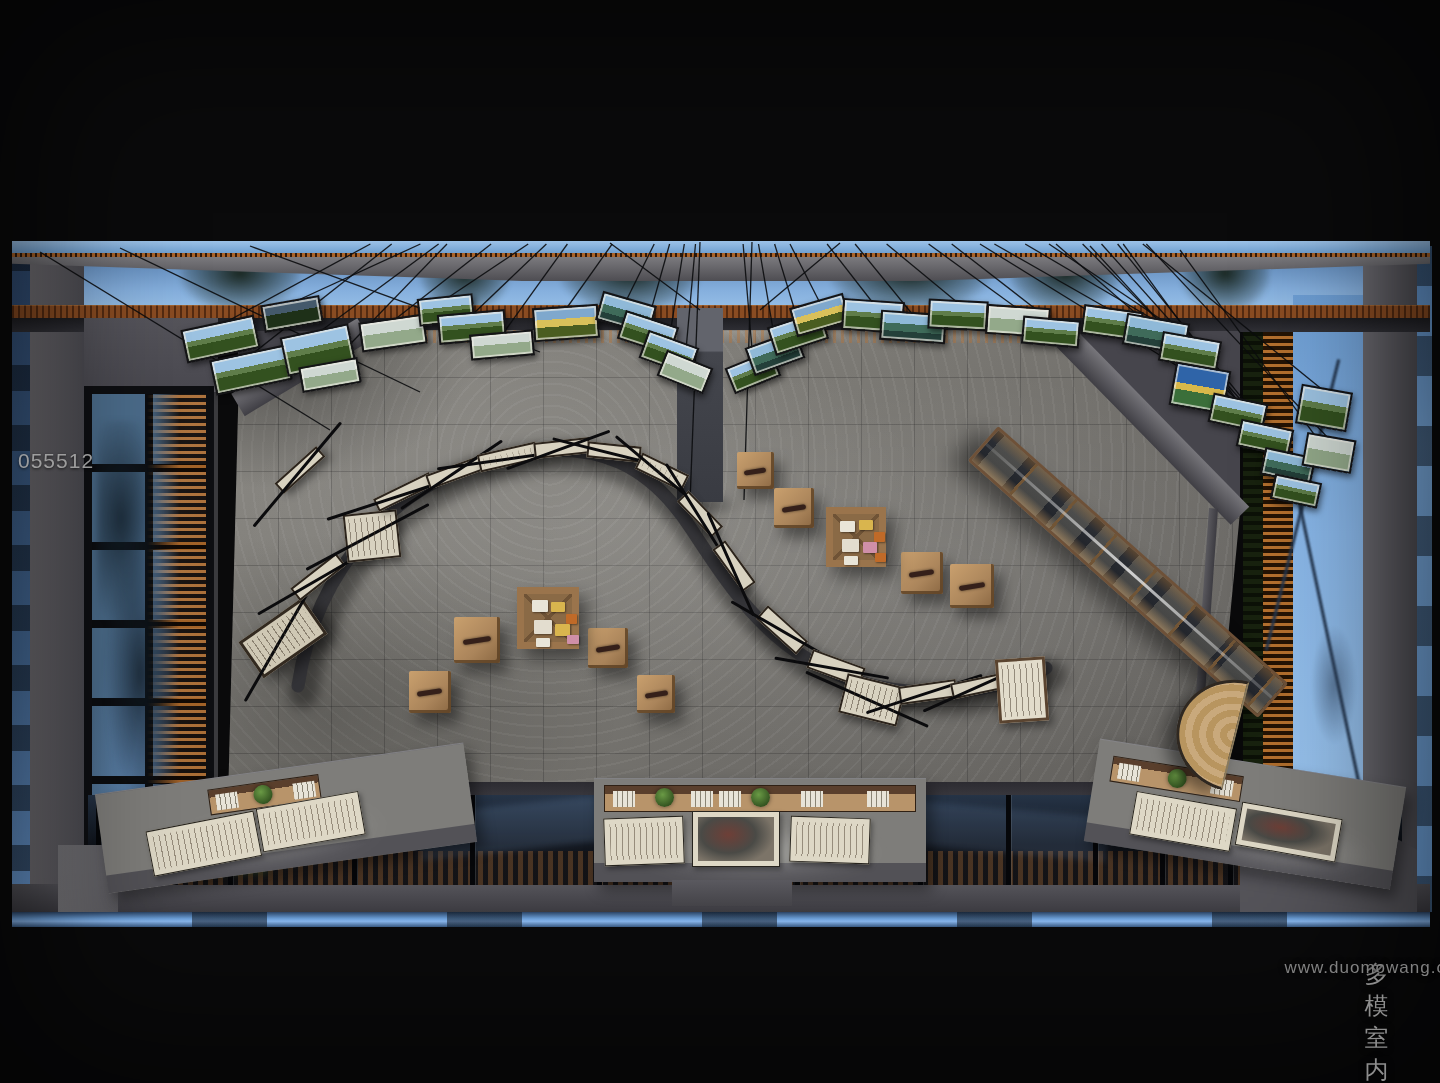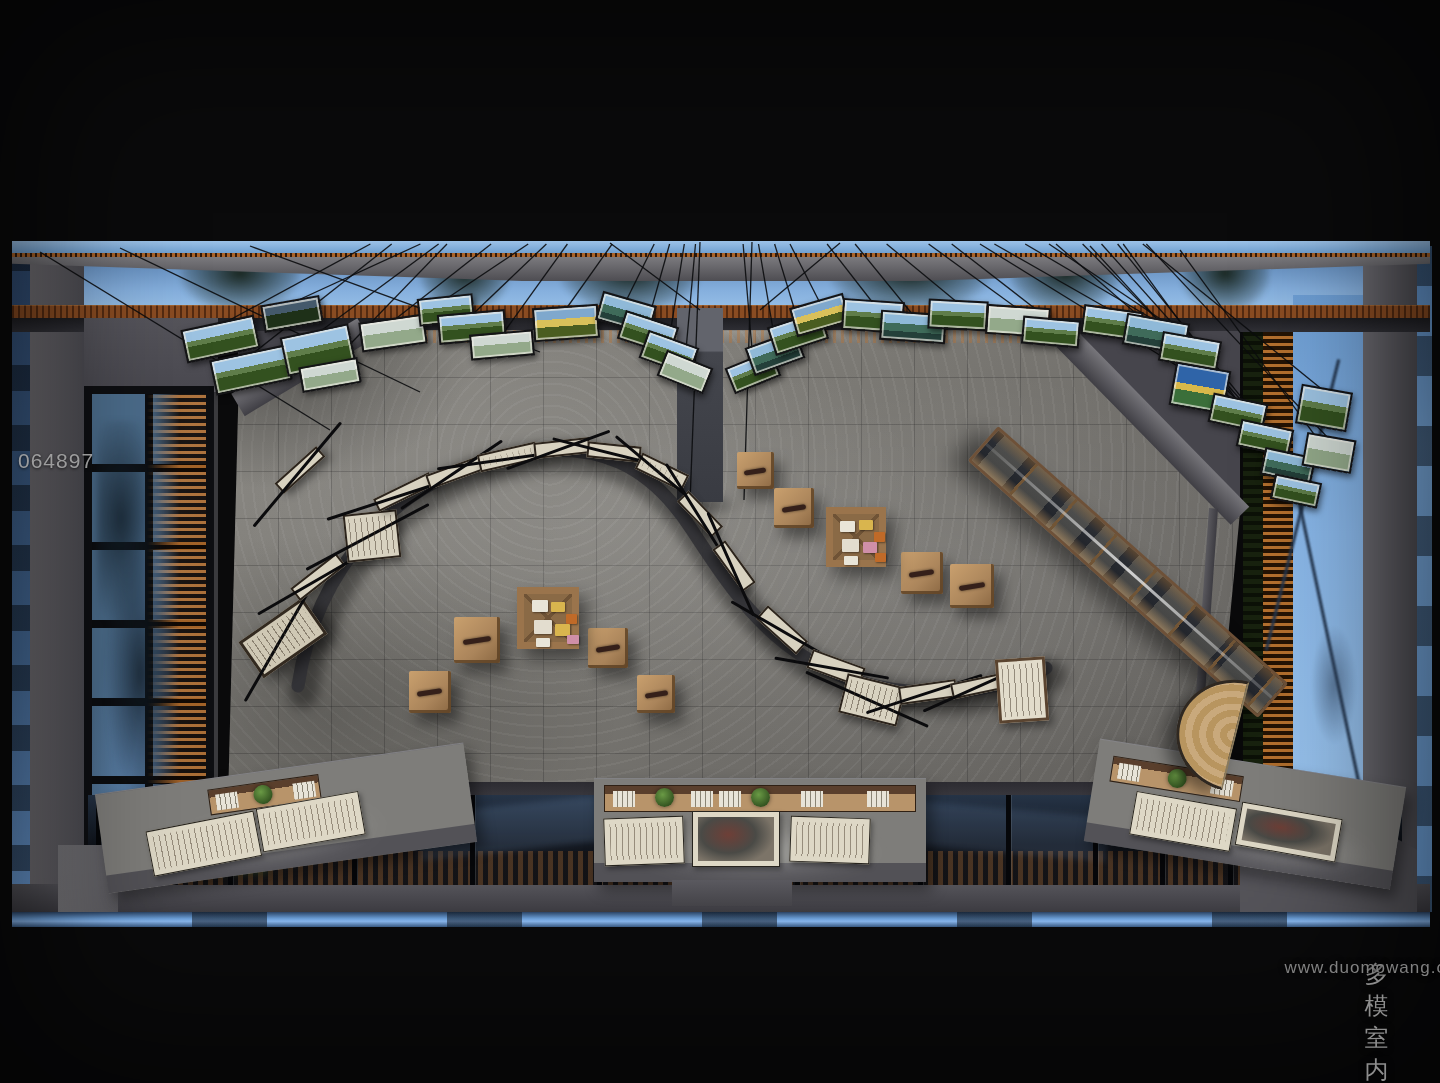--- a/index.html
+++ b/index.html
@@ -472,18 +472,18 @@
       <div class="frame" style="left: 1172px; top: 366px; width: 56px; height: 44px; transform: rotate(10deg); background: linear-gradient(rgb(47, 100, 168) 0px, rgb(47, 100, 168) 45%, rgb(216, 184, 74) 45%, rgb(216, 184, 74) 62%, rgb(59, 111, 58) 62%, rgb(59, 111, 58) 100%);"></div>
       <div class="frame" style="left: 1210px; top: 398px; width: 56px; height: 30px; transform: rotate(12deg); background: linear-gradient(rgb(157, 195, 226) 0px, rgb(157, 195, 226) 38%, rgb(95, 125, 74) 38%, rgb(95, 125, 74) 55%, rgb(51, 81, 31) 55%, rgb(51, 81, 31) 100%);"></div>
       <div class="frame" style="left: 1238px; top: 424px; width: 54px; height: 28px; transform: rotate(12deg); background: linear-gradient(rgb(157, 195, 226) 0px, rgb(157, 195, 226) 38%, rgb(95, 125, 74) 38%, rgb(95, 125, 74) 55%, rgb(51, 81, 31) 55%, rgb(51, 81, 31) 100%);"></div>
       <div class="frame" style="left: 1262px; top: 452px; width: 52px; height: 28px; transform: rotate(12deg); background: linear-gradient(rgb(143, 185, 216) 0px, rgb(143, 185, 216) 40%, rgb(63, 107, 90) 40%, rgb(63, 107, 90) 70%, rgb(36, 64, 58) 70%, rgb(36, 64, 58) 100%);"></div>
       <div class="frame" style="left: 1272px; top: 478px; width: 48px; height: 26px; transform: rotate(12deg); background: linear-gradient(rgb(157, 195, 226) 0px, rgb(157, 195, 226) 38%, rgb(95, 125, 74) 38%, rgb(95, 125, 74) 55%, rgb(51, 81, 31) 55%, rgb(51, 81, 31) 100%);"></div>
       <div class="frame" style="left: 1298px; top: 388px; width: 52px; height: 40px; transform: rotate(10deg); background: linear-gradient(rgb(157, 195, 226) 0px, rgb(157, 195, 226) 38%, rgb(95, 125, 74) 38%, rgb(95, 125, 74) 55%, rgb(51, 81, 31) 55%, rgb(51, 81, 31) 100%);"></div>
       <div class="frame" style="left: 1304px; top: 436px; width: 50px; height: 34px; transform: rotate(10deg); background: linear-gradient(rgb(207, 216, 210) 0px, rgb(207, 216, 210) 45%, rgb(147, 169, 138) 45%, rgb(147, 169, 138) 100%);"></div>
     </div>
 
   <div class="vignette"></div>
-  <div class="wm-id">064897</div>
+  <div class="wm-id">055512</div>
   <div class="brand">
     <div class="brand-name">多模室内设计网</div>
     <div class="brand-url">www.duomowang.com</div>
   </div>
 </div>
 
 </body></html>

